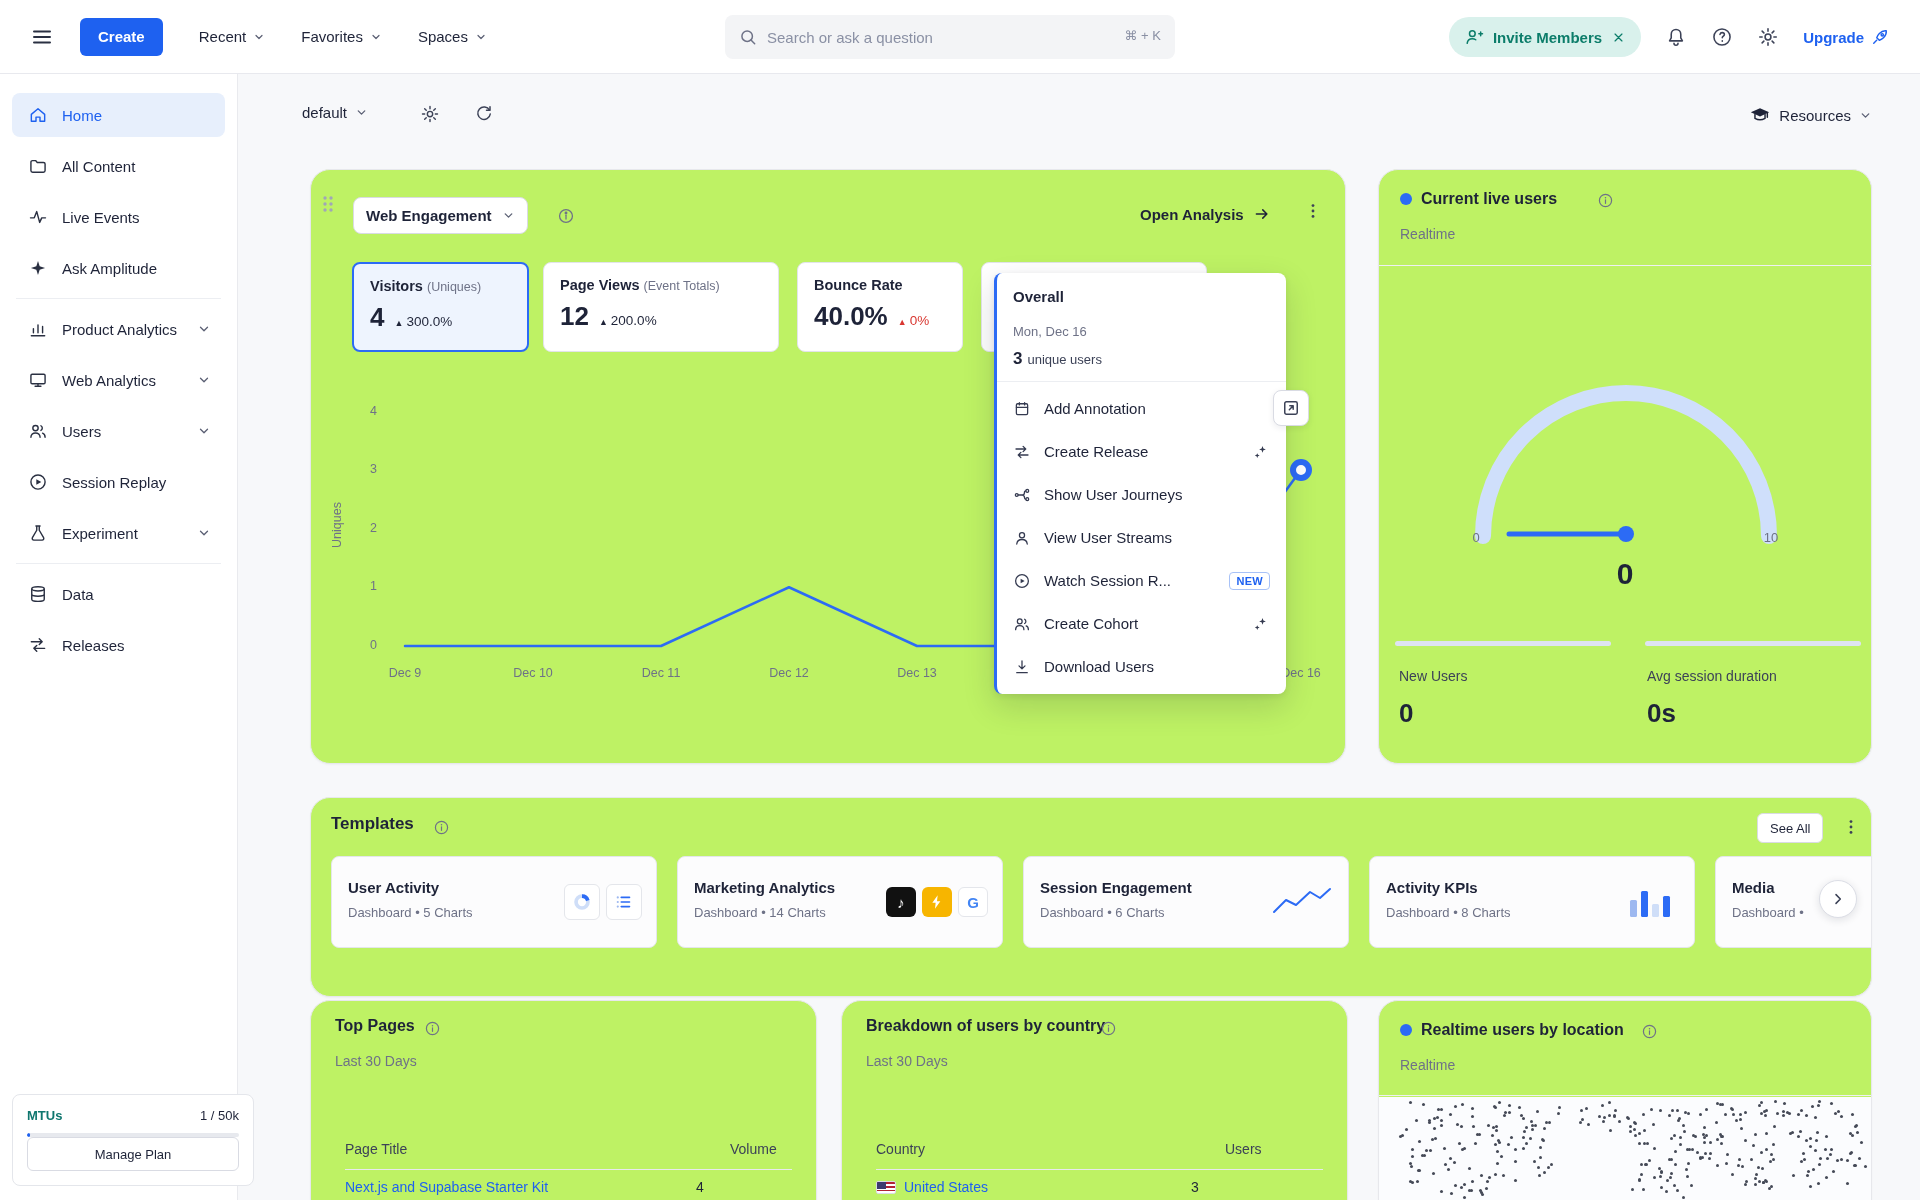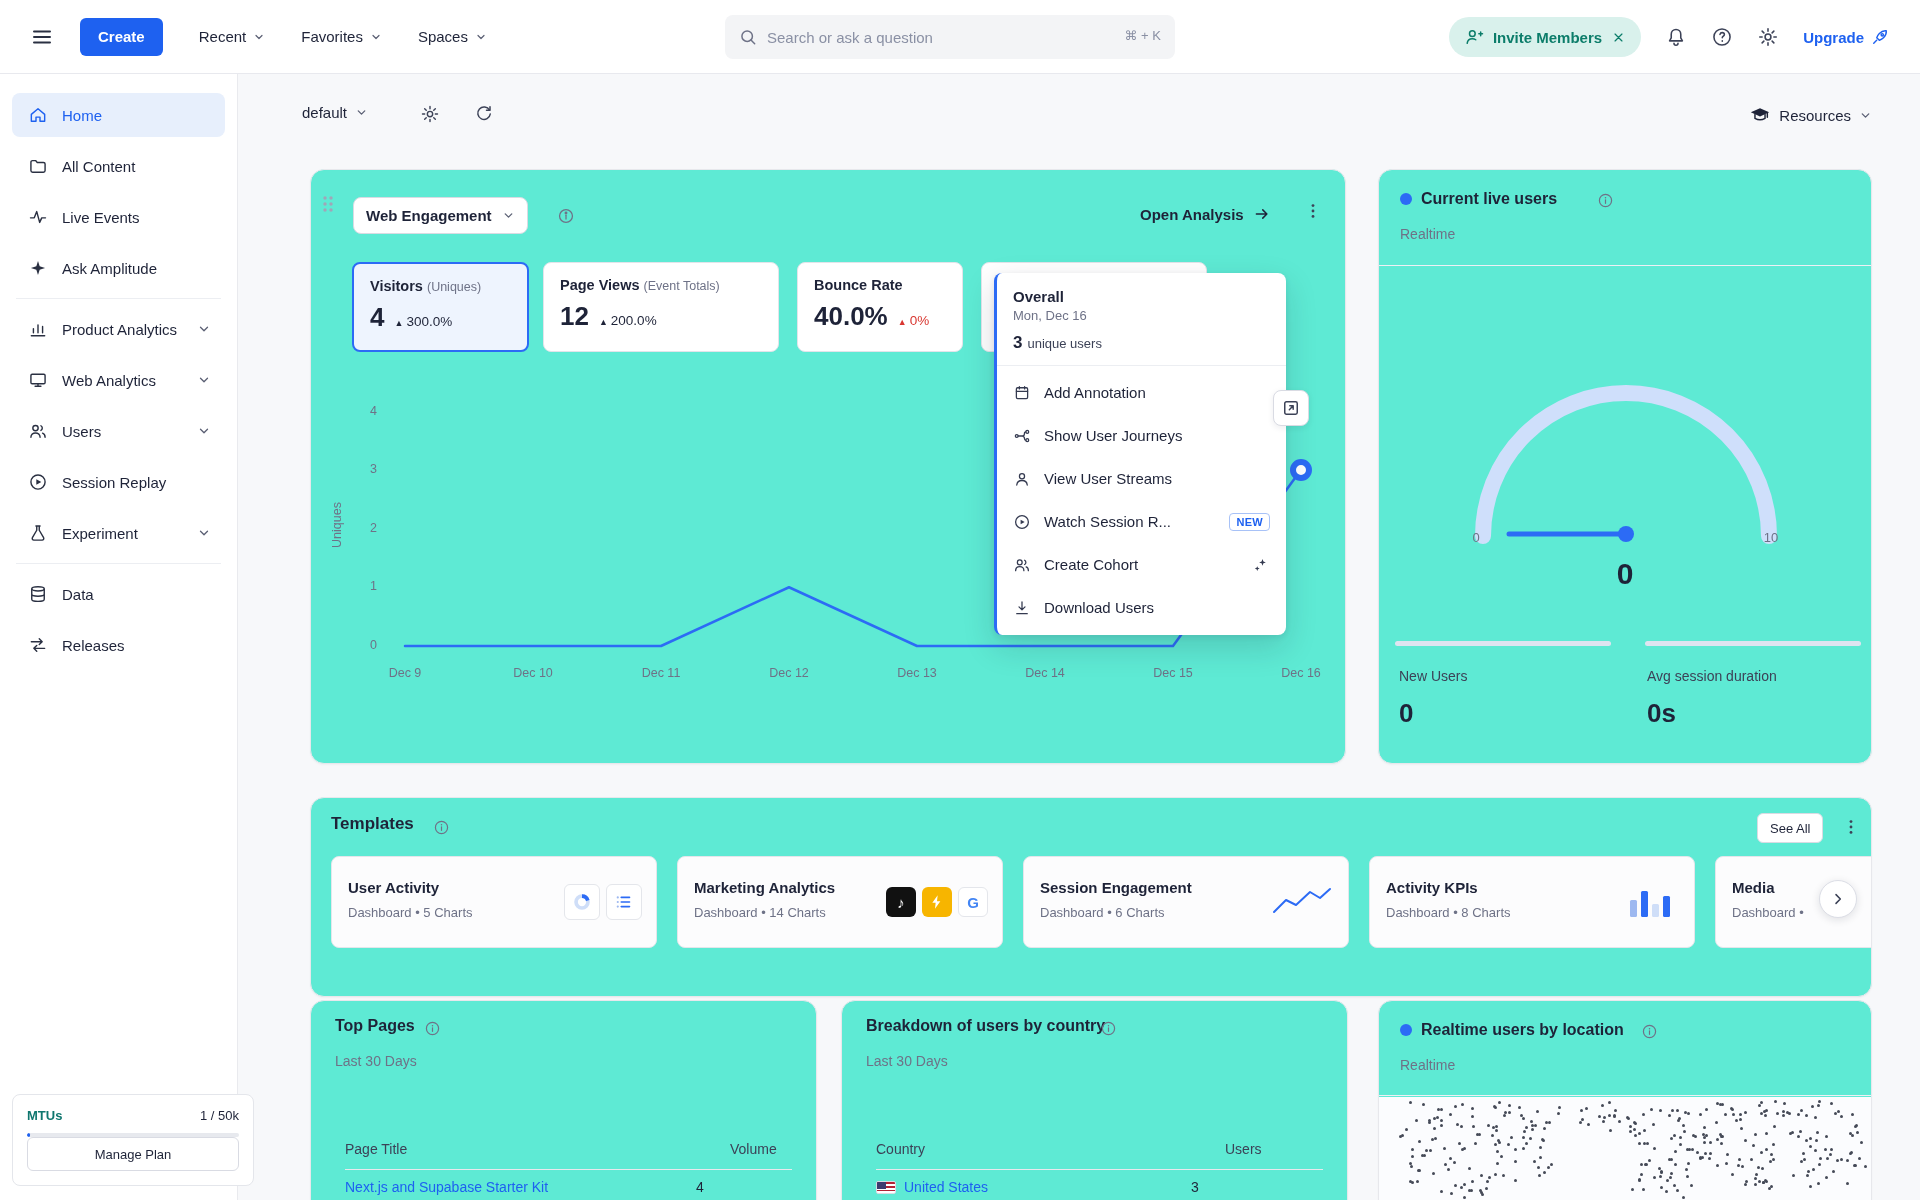--- a/index.html
+++ b/index.html
@@ -42,21 +42,21 @@
   .manage-btn{width:100%;height:34px;border:1px solid #d9dbe3;border-radius:6px;background:#fff;font-size:13px;font-weight:500;font-family:inherit;color:#1e2338;cursor:pointer}
 
   
   .tb-item{position:absolute;display:flex;align-items:center;gap:8px;cursor:pointer;color:#1e2338;font-size:15px}
   #dash-btn{left:302px;top:104px}
   #tb-gear{left:420px;top:104px;color:#3c4257}
   #tb-refresh{left:474px;top:104px;color:#3c4257}
   #resources{top:104px;right:48px;color:#1e2338}
 
   
-  .card{position:absolute;background:#5eead4;border:1px solid #e7e8ec;border-radius:14px;box-shadow:0 1px 2px rgba(20,24,40,.04)}
+  .card{position:absolute;background:#bef264;border:1px solid #e7e8ec;border-radius:20px;box-shadow:0 1px 2px rgba(20,24,40,.04)}
   #engagement{left:310px;top:169px;width:1036px;height:595px}
   #live{left:1378px;top:169px;width:494px;height:595px}
   #templates{left:310px;top:797px;width:1562px;height:200px;overflow:hidden}
   #toppages{left:310px;top:1000px;width:507px;height:290px}
   #countries{left:841px;top:1000px;width:507px;height:290px}
   #location{left:1378px;top:1000px;width:494px;height:290px;overflow:hidden}
 
   
   .drag{position:absolute;left:10px;top:24px;color:#a0a6b8;cursor:grab}
   .we-btn{position:absolute;left:42px;top:27px;height:37px;padding:0 12px;border:1px solid #d9dbe3;border-radius:8px;background:#fff;display:flex;align-items:center;gap:10px;font-size:15px;font-weight:600;cursor:pointer}
@@ -85,21 +85,21 @@
   .xlabs{position:absolute;left:0;top:496px;width:100%;height:20px}
   .xlabs span{position:absolute;top:0;transform:translateX(-50%);font-size:12.5px;color:#6e7287;white-space:nowrap}
   .xlabs span:nth-child(1){left:94px}.xlabs span:nth-child(2){left:222px}.xlabs span:nth-child(3){left:350px}.xlabs span:nth-child(4){left:478px}.xlabs span:nth-child(5){left:606px}.xlabs span:nth-child(6){left:734px}.xlabs span:nth-child(7){left:862px}.xlabs span:nth-child(8){left:990px}
   .hl-dot{position:absolute;width:22px;height:22px;border-radius:50%;border:6px solid #2c6bf5;background:#fff;z-index:5}
   .expand-btn{position:absolute;left:962px;top:220px;width:36px;height:36px;border:1px solid #d9dbe3;border-radius:8px;background:#fff;display:flex;align-items:center;justify-content:center;color:#3c4257;cursor:pointer;z-index:72;box-shadow:0 2px 6px rgba(20,25,45,.08)}
 
   
   .popover{position:absolute;left:994px;top:273px;width:292px;background:#fff;border-radius:8px;border-left:3px solid #2c6bf5;box-shadow:0 12px 32px rgba(20,25,45,.16),0 2px 6px rgba(20,25,45,.08);z-index:70;padding-bottom:6px}
   .pop-head{padding:15px 16px 12px;border-bottom:1px solid #eceef2}
   .pop-title{font-size:15px;font-weight:700}
-  .pop-date{font-size:13px;color:#6e7287;margin-top:3px}
+  .pop-date{font-size:13px;color:#6e7287;margin-top:19px}
   .pop-count{margin-top:10px;display:flex;align-items:baseline;gap:5px}
   .pop-count-num{font-size:17px;font-weight:700}
   .pop-count-suf{font-size:13px;color:#3c4257}
   .pop-items{padding-top:5px}
   .pop-item{height:43px;display:flex;align-items:center;gap:13px;padding:0 16px;cursor:pointer}
   .pi-icon{color:#343a50;flex:0 0 auto}
   .pi-label{font-size:15px;color:#1e2338;white-space:nowrap}
   .pi-right{margin-left:auto;color:#343a50}
   .new-badge{margin-left:auto;font-size:11px;font-weight:700;color:#1e61f0;border:1px solid #a8c2f7;border-radius:4px;padding:2px 6px;background:#fff;letter-spacing:.3px}
   .live-head{height:96px;border-bottom:1px solid #eef0f4;position:relative}
@@ -526,20 +526,33 @@
   </div>
   <div class="pop-items">
     <div class="pop-item">
       <span class="pi-icon">
           <svg width="18" height="18" viewBox="0 0 24 24" fill="none" stroke="currentColor" stroke-width="1.7" stroke-linecap="round">
             <rect x="4.5" y="5" width="15" height="14.5" rx="1.8"></rect>
             <path d="M4.5 9.8h15M8.5 3.5v3M15.5 3.5v3"></path>
           </svg>
         </span>
       <span class="pi-label">Add Annotation</span>
+    </div>
+    <div class="pop-item">
+      <span class="pi-icon">
+          <svg width="18" height="18" viewBox="0 0 24 24" fill="none" stroke="currentColor" stroke-width="1.7" stroke-linecap="round" stroke-linejoin="round">
+            <path d="M4 8h13M13.5 4.5 17 8l-3.5 3.5M20 16H7M10.5 12.5 7 16l3.5 3.5"></path>
+          </svg>
+        </span>
+      <span class="pi-label">Create Release</span>
+      <span class="pi-right">
+          <svg width="18" height="18" viewBox="0 0 24 24">
+            <path d="M14 4l1.2 3.3 3.3 1.2-3.3 1.2L14 13l-1.2-3.3-3.3-1.2 3.3-1.2zM7 13.5l.9 2.3 2.3.9-2.3.9-.9 2.3-.9-2.3-2.3-.9 2.3-.9z" fill="currentColor"></path>
+          </svg>
+        </span>
     </div>
     <div class="pop-item">
       <span class="pi-icon">
           <svg width="18" height="18" viewBox="0 0 24 24" fill="none" stroke="currentColor" stroke-width="1.7" stroke-linecap="round">
             <circle cx="5" cy="12" r="1.9"></circle>
             <circle cx="19" cy="6.5" r="1.9"></circle>
             <circle cx="19" cy="17.5" r="1.9"></circle>
             <path d="M7 12h5.5M12.5 12c2.2 0 2.7-1.2 2.7-3s1-2.5 2-2.5M12.5 12c2.2 0 2.7 1.2 2.7 3s1 2.5 2 2.5"></path>
           </svg>
         </span>

